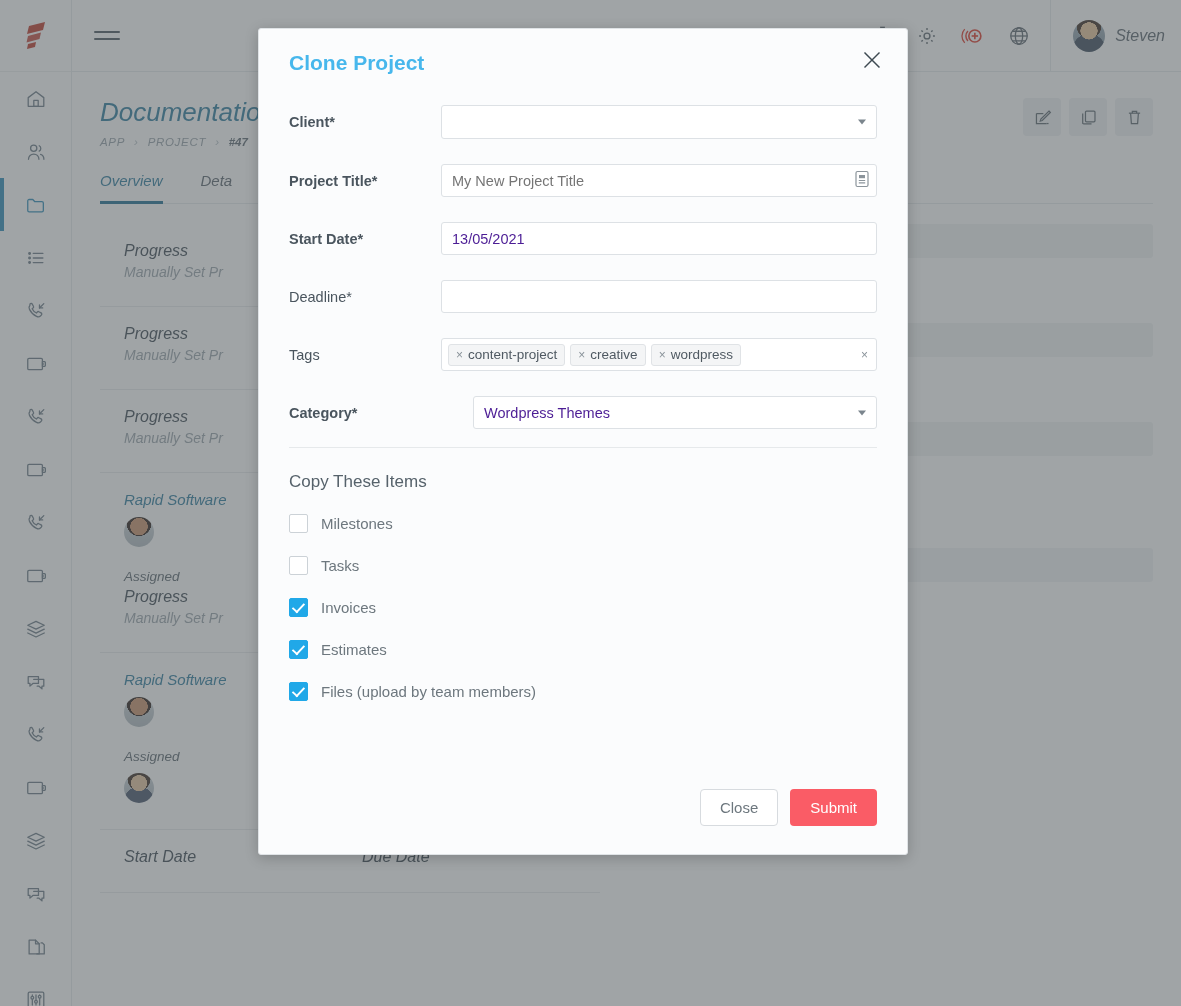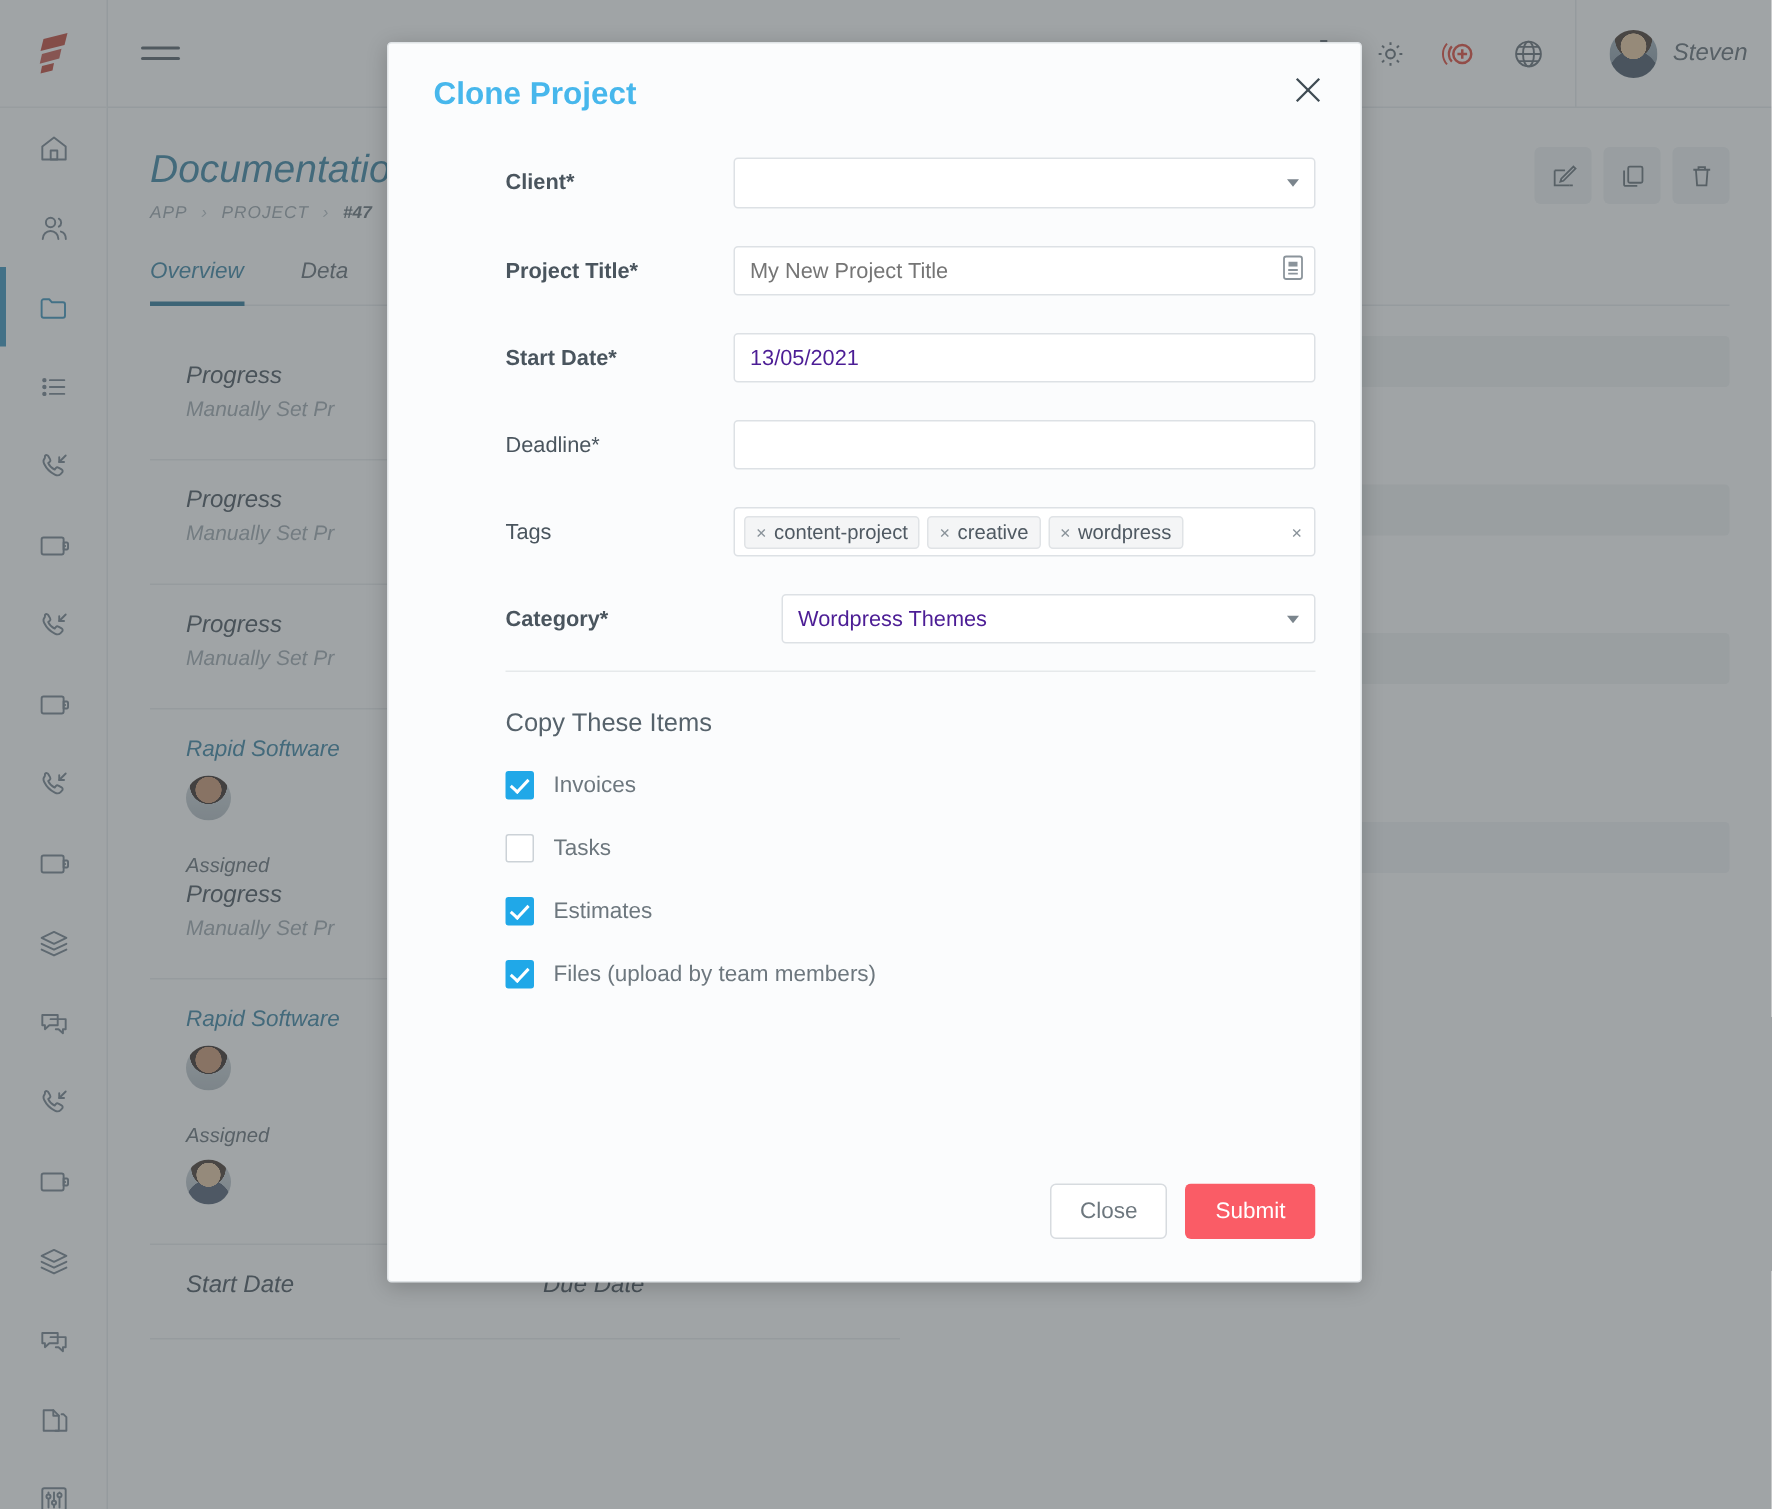--- a/index.html
+++ b/index.html
@@ -138,21 +138,21 @@
   }
   .modal-head {
     padding: 22px 26px 0 30px; position: relative; flex: 0 0 auto;
   }
   .modal-title { font-size: 21px; color: #47b7ec; font-weight: 700; }
   .modal-close {
     position: absolute; right: 22px; top: 18px;
     width: 26px; height: 26px; cursor: pointer; color: #3e4a52;
     display: flex; align-items: center; justify-content: center;
   }
-  .modal-body { flex: 1 1 auto; padding: 30px 30px 0 30px; overflow: hidden; margin-left: 48px; }
+  .modal-body { flex: 1 1 auto; padding: 30px 30px 0 30px; overflow: hidden; }
 
   .frow { display: flex; align-items: center; margin-bottom: 25px; }
   .flabel { width: 152px; flex: 0 0 152px; font-size: 14.5px; color: #4a555e; }
   .flabel.req { font-weight: 700; }
   .fctrl { flex: 1 1 auto; min-width: 0; }
 
   .inp {
     width: 100%; height: 33px; background: #fff;
     border: 1px solid #dde1e5; border-radius: 3px;
     padding: 0 10px; font-size: 14.5px; color: #5c666e;
@@ -672,26 +672,30 @@
           <span class="caret"></span>
         </div>
       </div>
     </div>
 
     <div class="divider"></div>
 
     <div class="section-title">Copy These Items</div>
     <div id="copy-items">
         <div class="cbrow">
-          <span class="cb on"></span>
-          <span class="cblabel">Invoices</span>
+          <span class="cb"></span>
+          <span class="cblabel">Milestones</span>
         </div>
         <div class="cbrow">
           <span class="cb"></span>
           <span class="cblabel">Tasks</span>
+        </div>
+        <div class="cbrow">
+          <span class="cb on"></span>
+          <span class="cblabel">Invoices</span>
         </div>
         <div class="cbrow">
           <span class="cb on"></span>
           <span class="cblabel">Estimates</span>
         </div>
         <div class="cbrow">
           <span class="cb on"></span>
           <span class="cblabel">Files (upload by team members)</span>
         </div>
       </div>

